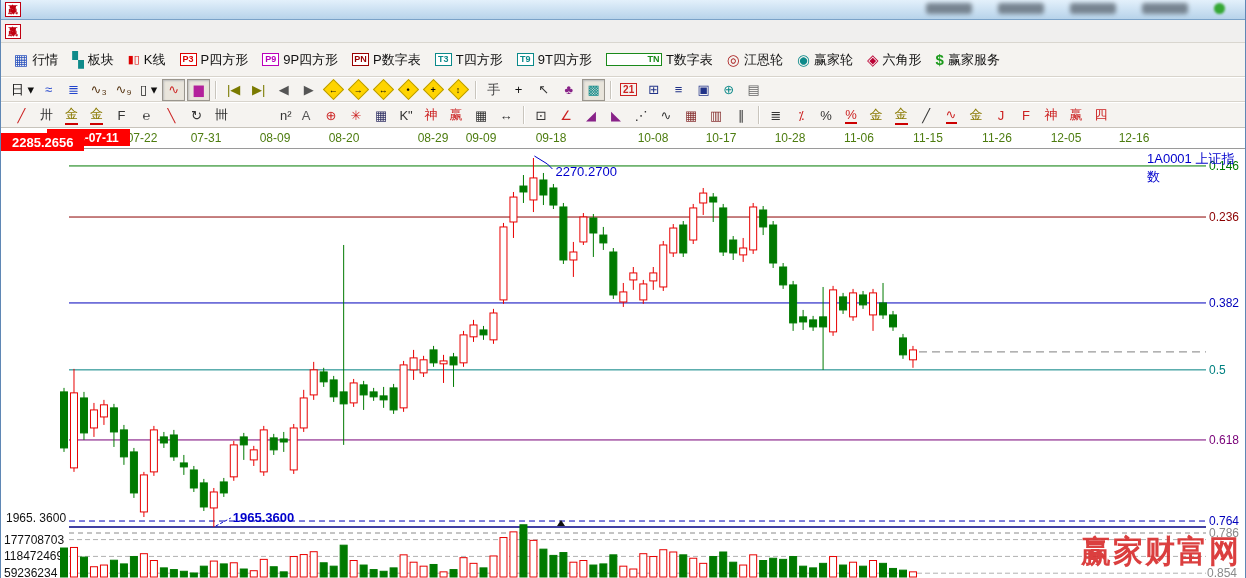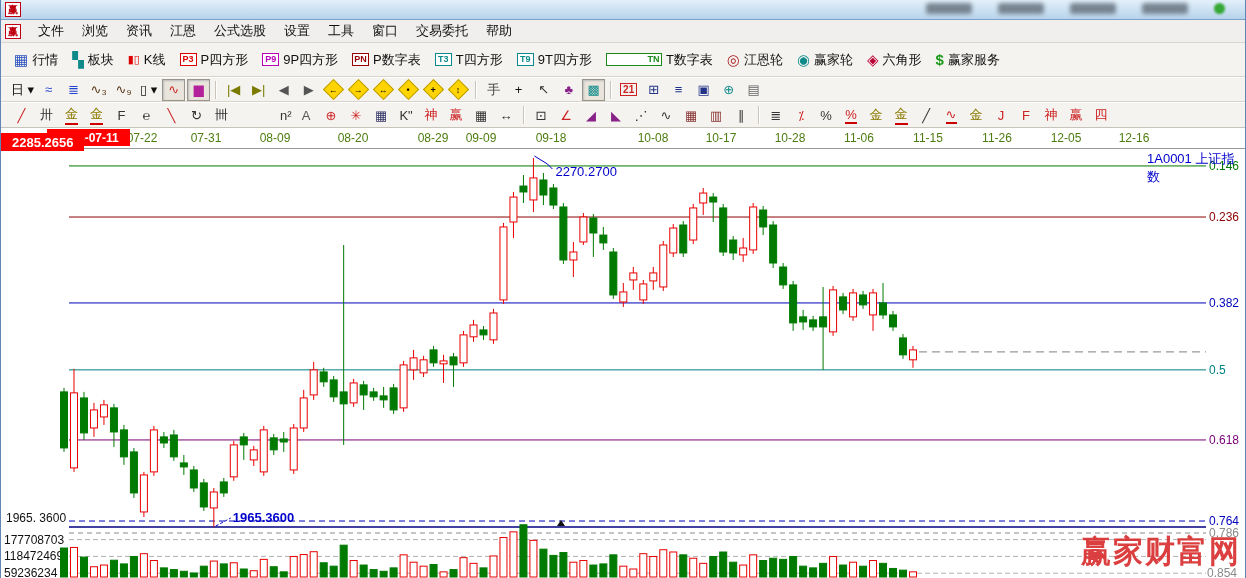--- a/index.html
+++ b/index.html
@@ -59,32 +59,20 @@
 <div class="blur-items">
   <span class="blur-pill"></span>
   <span class="blur-pill"></span>
   <span class="blur-pill"></span>
   <span class="blur-pill"></span>
   <span class="green-dot"></span>
 </div>
 
 <div class="menubar">
   <span class="applogo">赢</span>
-  <span id="menu-items" style="display:flex;">
-      <span class="menu-item">文件</span>
-      <span class="menu-item">浏览</span>
-      <span class="menu-item">资讯</span>
-      <span class="menu-item">江恩</span>
-      <span class="menu-item">公式选股</span>
-      <span class="menu-item">设置</span>
-      <span class="menu-item">工具</span>
-      <span class="menu-item">窗口</span>
-      <span class="menu-item">交易委托</span>
-      <span class="menu-item">帮助</span>
-    </span>
 </div>
 
 <div class="toolbarA" id="toolbarA">
     <div class="tbA-item">
       <span class="ic" style="color: rgb(42, 82, 190);">▦</span>
       <span>行情</span>
     </div>
     <div class="tbA-item">
       <span class="ic" style="color: rgb(14, 138, 138);">▚</span>
       <span>板块</span>
@@ -368,21 +356,21 @@
     </div>
     <div class="tb-btn">
       <span style="color: rgb(204, 34, 34);">四</span>
     </div>
   </div>
 
 <div class="daterow" id="daterow">
     <span class="tick" style="left: 141px;">07-22</span>
     <span class="tick" style="left: 205px;">07-31</span>
     <span class="tick" style="left: 274px;">08-09</span>
-    <span class="tick" style="left: 343px; margin-left: 9px;">08-20</span>
+    <span class="tick" style="left: 343px;">08-20</span>
     <span class="tick" style="left: 432px;">08-29</span>
     <span class="tick" style="left: 480px;">09-09</span>
     <span class="tick" style="left: 550px;">09-18</span>
     <span class="tick" style="left: 652px;">10-08</span>
     <span class="tick" style="left: 720px;">10-17</span>
     <span class="tick" style="left: 789px;">10-28</span>
     <span class="tick" style="left: 858px;">11-06</span>
     <span class="tick" style="left: 927px;">11-15</span>
     <span class="tick" style="left: 996px;">11-26</span>
     <span class="tick" style="left: 1065px;">12-05</span>

